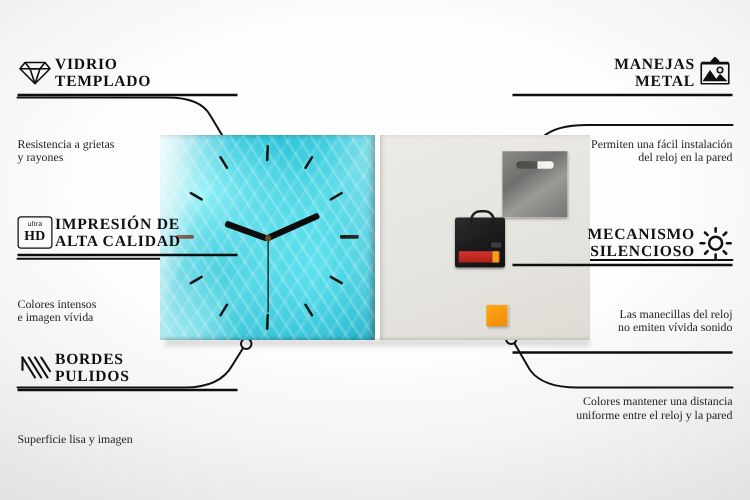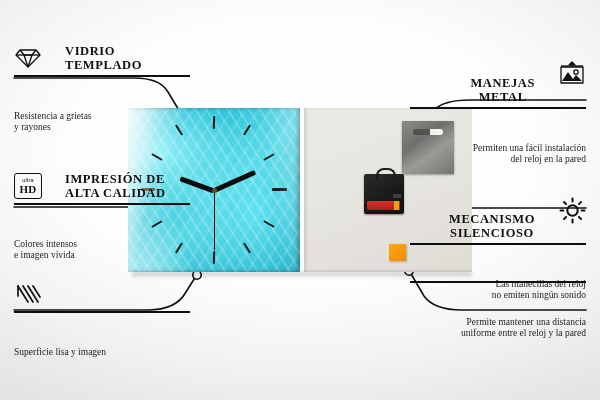--- a/index.html
+++ b/index.html
@@ -172,38 +172,37 @@
   }
 
   
   .feature {
     position: absolute;
     width: 176px;
   }
   .feature-head {
     display: flex;
     align-items: center;
-    gap: 23px;
+    gap: 2px;
   }
   .feature.right .feature-head {
     justify-content: flex-end;
   }
   .feature-title {
     font-family: "Liberation Serif", serif;
     font-size: 12.5px;
     font-weight: bold;
     line-height: 14px;
     letter-spacing: .6px;
     color: #101010;
     text-transform: uppercase;
     white-space: pre-line;
   }
   .feature.right .feature-title {
-    text-align: center;
-    margin-top: 32px;
+    text-align: right;
   }
   .rule {
     height: 1.6px;
     background: #0e0e0e;
     margin: 3px 0 3px 0;
   }
   .feature-desc {
     font-family: "Liberation Serif", serif;
     font-size: 9.5px;
     line-height: 11.5px;
@@ -367,20 +366,22 @@
         <svg width="26" height="22" viewBox="0 0 26 22">
           <g stroke="#0f0f0f" stroke-width="1.7" stroke-linecap="round">
             <path d="M3 3 L3 13"></path>
             <path d="M3 3 L13 19"></path>
             <path d="M8 3 L18 19"></path>
             <path d="M13 3 L23 19"></path>
             <path d="M18 3 L25 14"></path>
           </g>
         </svg>
       </span>
+      <div class="feature-title">BORDES
+PULIDOS</div>
     </div>
     <div class="rule"></div>
     <div class="feature-desc">Superficie lisa y imagen</div>
   </div>
 
   <div class="feature right" id="feat-manejas">
     <div class="feature-head">
       <div class="feature-title">MANEJAS
 METAL</div>
       <span class="icon">
@@ -415,22 +416,22 @@
             <path d="M5 5 L7.1 7.1"></path>
             <path d="M19.9 19.9 L22 22"></path>
             <path d="M22 5 L19.9 7.1"></path>
             <path d="M7.1 19.9 L5 22"></path>
           </g>
         </svg>
       </span>
     </div>
     <div class="rule"></div>
     <div class="feature-desc">Las manecillas del reloj
-no emiten ningún sonido</div>
+no emiten vívida sonido</div>
   </div>
 
   <div class="feature right" id="feat-espaciador">
     <div class="rule"></div>
-    <div class="feature-desc">Permite mantener una distancia
+    <div class="feature-desc">Colores mantener una distancia
 uniforme entre el reloj y la pared</div>
   </div>
 
 </div>
 
 </body></html>

